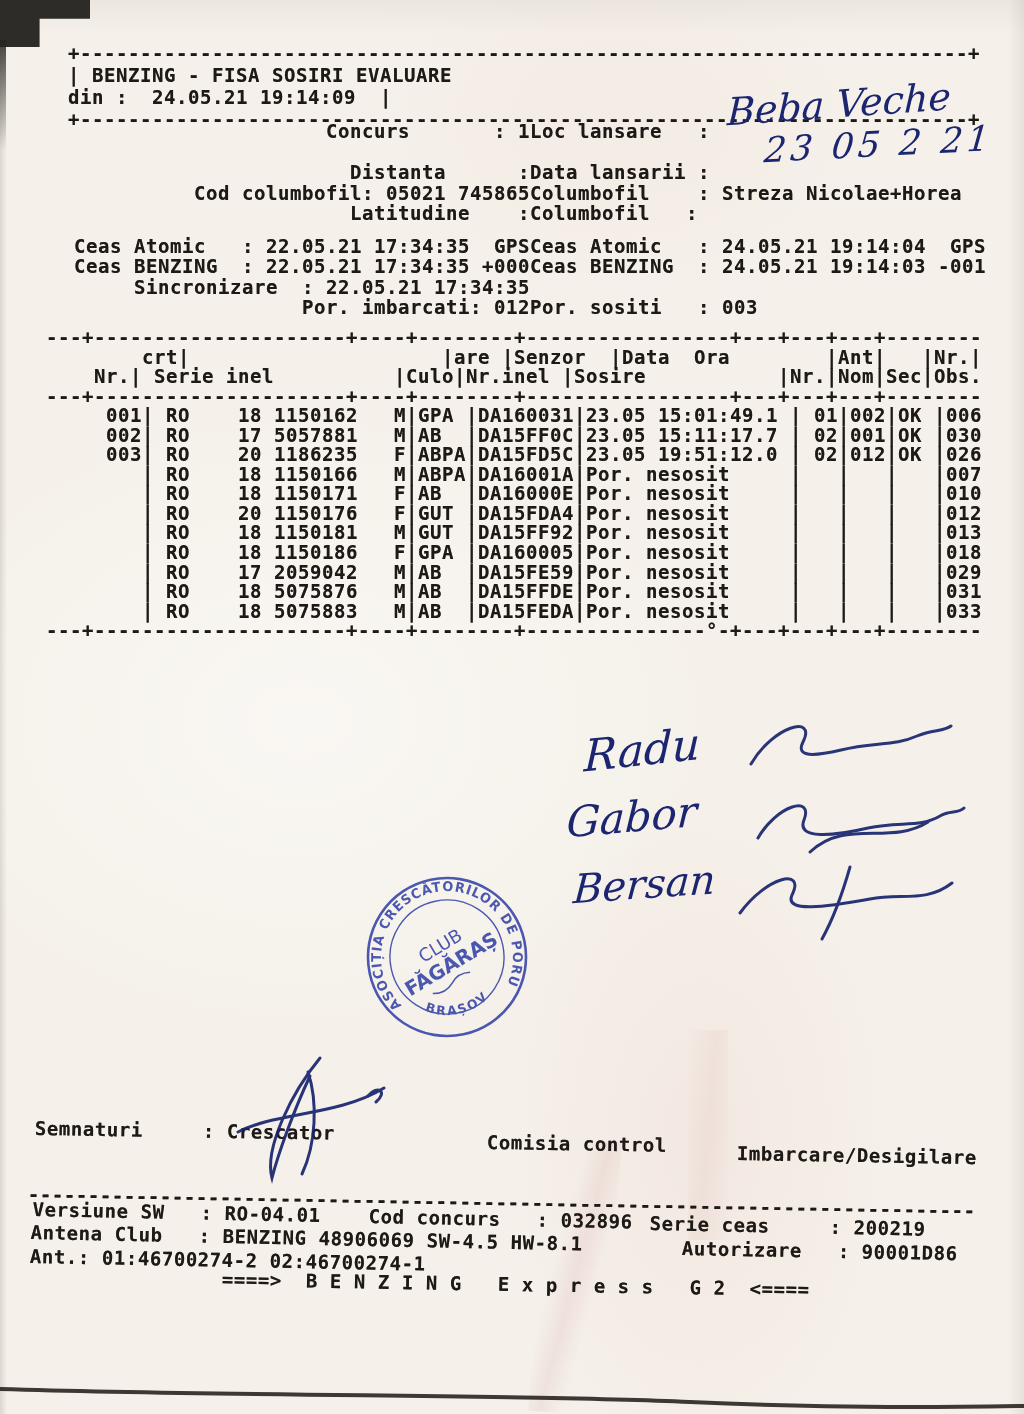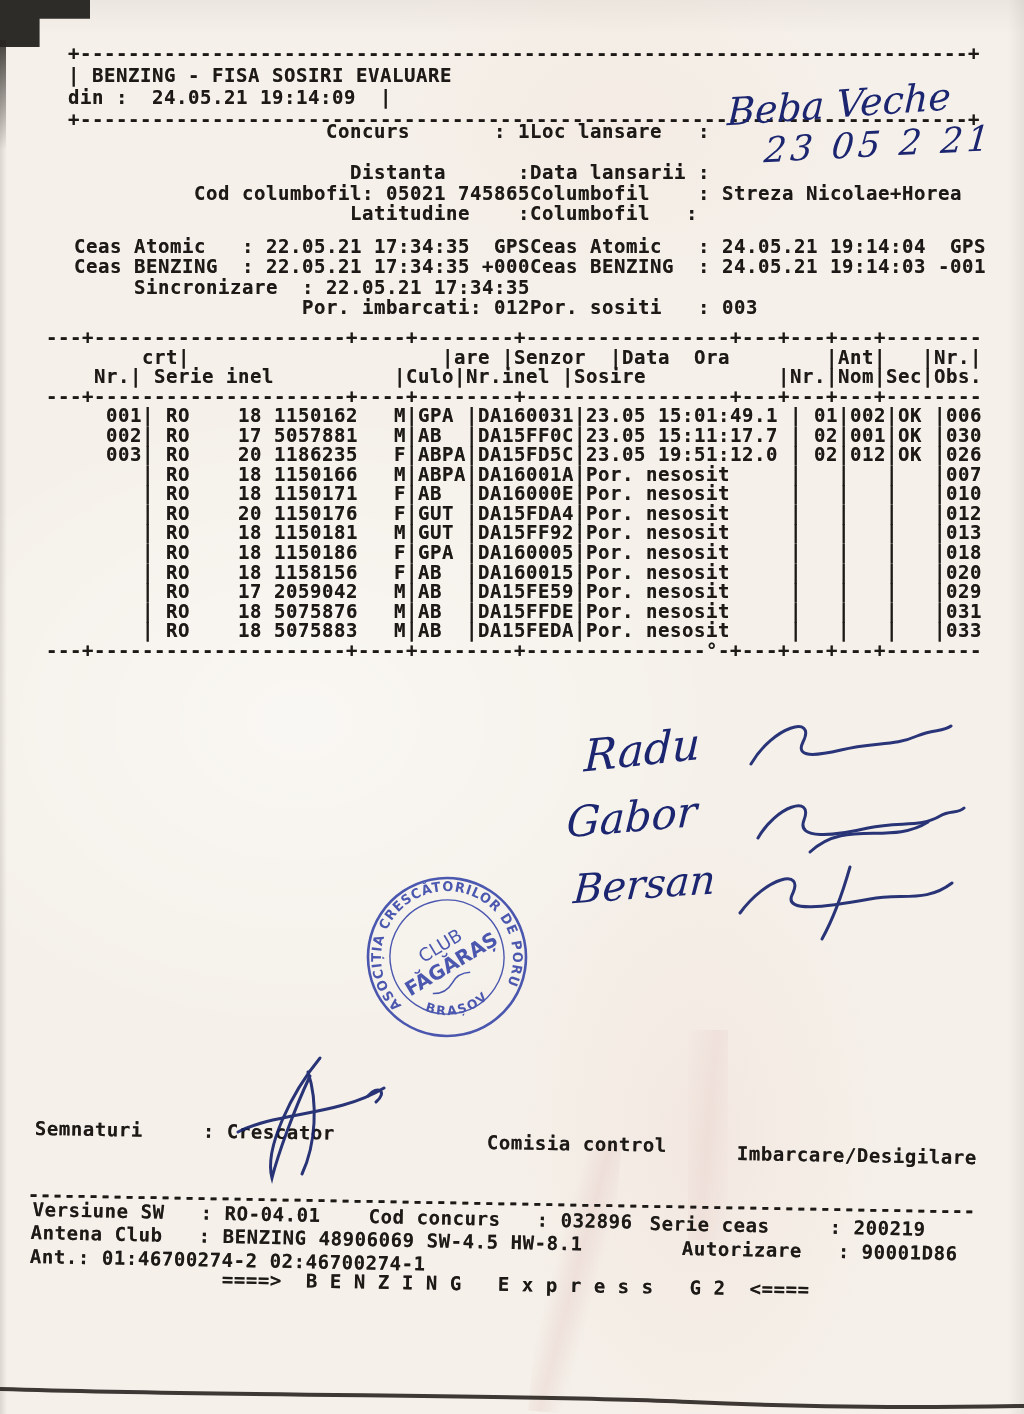--- a/index.html
+++ b/index.html
@@ -102,21 +102,20 @@
     <div class="ml">Nr.| Serie inel          |Culo|Nr.inel |Sosire           |Nr.|Nom|Sec|Obs.</div>
     <div class="ml">---+---------------------+----+--------+-----------------+---+---+---+--------</div>
     <div class="ml">001| RO    18 1150162   M|GPA |DA160031|23.05 15:01:49.1 | 01|002|OK |006</div>
     <div class="ml">002| RO    17 5057881   M|AB  |DA15FF0C|23.05 15:11:17.7 | 02|001|OK |030</div>
     <div class="ml">003| RO    20 1186235   F|ABPA|DA15FD5C|23.05 19:51:12.0 | 02|012|OK |026</div>
     <div class="ml">   | RO    18 1150166   M|ABPA|DA16001A|Por. nesosit     |   |   |   |007</div>
     <div class="ml">   | RO    18 1150171   F|AB  |DA16000E|Por. nesosit     |   |   |   |010</div>
     <div class="ml">   | RO    20 1150176   F|GUT |DA15FDA4|Por. nesosit     |   |   |   |012</div>
     <div class="ml">   | RO    18 1150181   M|GUT |DA15FF92|Por. nesosit     |   |   |   |013</div>
     <div class="ml">   | RO    18 1150186   F|GPA |DA160005|Por. nesosit     |   |   |   |018</div>
-    <div class="ml">   | RO    18 1158156   F|AB  |DA160015|Por. nesosit     |   |   |   |020</div>
     <div class="ml">   | RO    17 2059042   M|AB  |DA15FE59|Por. nesosit     |   |   |   |029</div>
     <div class="ml">   | RO    18 5075876   M|AB  |DA15FFDE|Por. nesosit     |   |   |   |031</div>
     <div class="ml">   | RO    18 5075883   M|AB  |DA15FEDA|Por. nesosit     |   |   |   |033</div>
     <div class="ml">---+---------------------+----+--------+---------------°-+---+---+---+--------</div>
   </div>
 
   <div class="hand" style="left:728px;top:90px;font-size:38px;transform:rotate(-4deg) skewX(-6deg);">Beba Veche</div>
   <div class="hand" style="left:766px;top:130px;font-size:35px;letter-spacing:4px;transform:rotate(-3deg) skewX(-8deg);">23 05 2 21</div>
 
   <div class="hand" style="left:585px;top:730px;font-size:44px;transform:rotate(-6deg) skewX(-8deg);">Radu</div>

